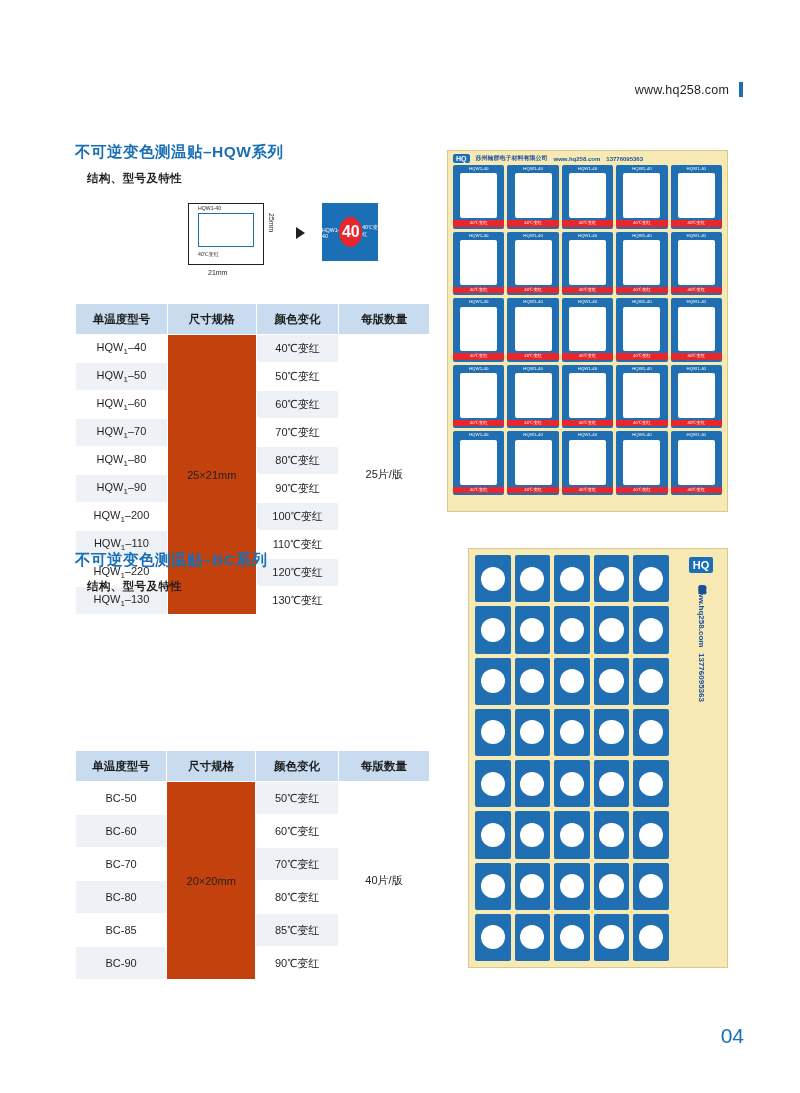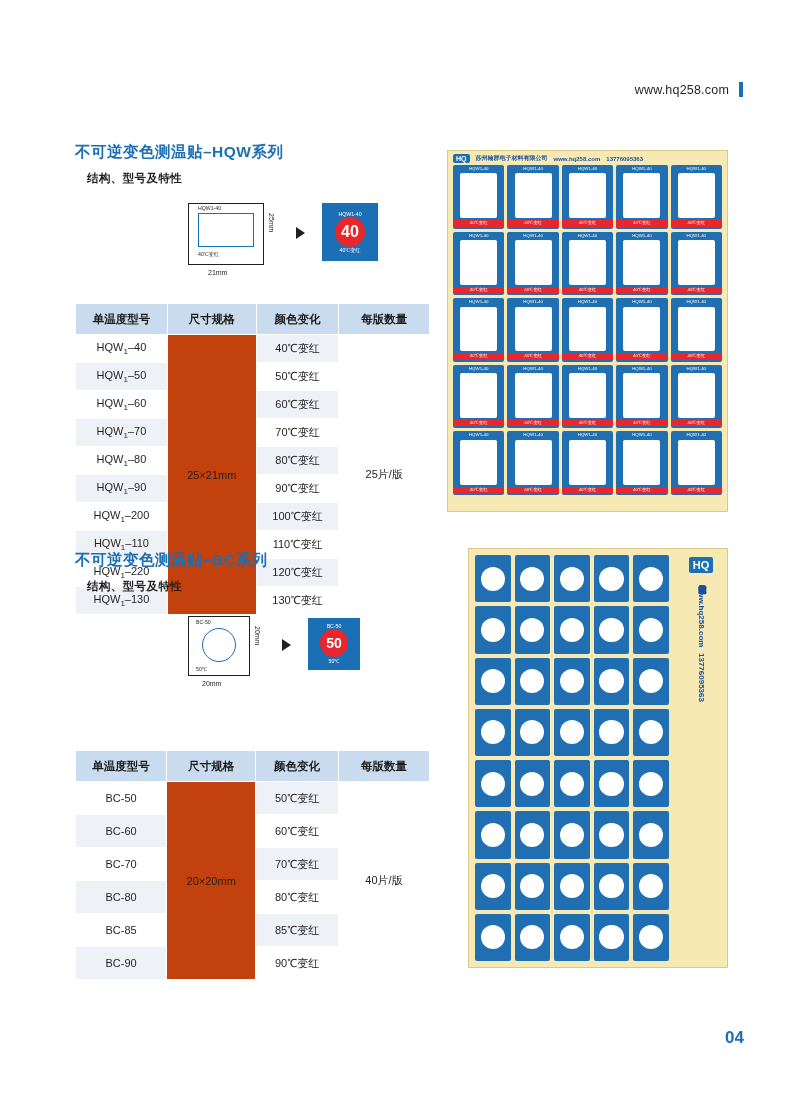--- a/index.html
+++ b/index.html
@@ -69,21 +69,21 @@
     position:absolute;
     width:0;height:0;
     border-top:6px solid transparent;
     border-bottom:6px solid transparent;
     border-left:9px solid #231f20;
   }
   .result-chip{
     position:absolute;
     background:#1a6fb5;
     box-sizing:border-box;
-    display:flex;flex-direction:column;align-items:center;justify-content:center;
+    display:flex;flex-direction:row;align-items:center;justify-content:center;
   }
   .chip-top{
     font-size:5.2px;color:#fff;margin-top:2px;
   }
   .chip-circle{
     background:#e8262b;color:#fff;border-radius:50%;
     display:flex;align-items:center;justify-content:center;
     font-weight:bold;
   }
   .chip-bot{
@@ -181,21 +181,21 @@
     font-size:8px;color:#1a4f9c;font-weight:bold;white-space:nowrap;
   }
   .bc-side .vtxt.blue{color:#1a4f9c;}
   .bc-side .logo{
     background:#1a6fb5;color:#fff;font-weight:bold;font-size:11px;
     padding:2px 4px;border-radius:2px;
   }
   
   .pageno{
     position:absolute;right:56px;bottom:45px;
-    font-size:17px;color:#1a6fb5;font-weight:bold;
+    font-size:21px;color:#1a6fb5;font-weight:normal;
   }
 </style>
 </head>
 <body>
 
 <div class="page">
 
   <div class="header">
     <span class="url">www.hq258.com</span>
     <span class="bar"></span>
@@ -410,34 +410,20 @@
           <div class="b">40℃变红</div>
         </div>
       </div>
   </div>
 
   <div class="section" style="left:75px;top:550px;">
     <div class="sec-title">不可逆变色测温贴–BC系列</div>
     <div class="sec-sub">结构、型号及特性</div>
   </div>
 
-  <div class="diagram" style="position:absolute;left:150px;top:608px;">
-    <div class="sticker-outline" style="left:38px;top:8px;width:62px;height:60px;"></div>
-    <div class="sticker-inner" style="left:52px;top:20px;width:34px;height:34px;border-radius:50%;"></div>
-    <div class="tiny-label" style="left:46px;top:11px;">BC-50</div>
-    <div class="tiny-label" style="left:46px;top:57px;">50℃</div>
-    <div class="dim-v" style="left:104px;top:18px;">20mm</div>
-    <div class="dim-h" style="left:52px;top:72px;">20mm</div>
-    <div class="arrow" style="left:132px;top:31px;"></div>
-    <div class="result-chip" style="left:158px;top:10px;width:52px;height:52px;">
-      <div class="chip-top">BC-50</div>
-      <div class="chip-circle" style="width:28px;height:28px;font-size:14px;">50</div>
-      <div class="chip-bot">50℃</div>
-    </div>
-  </div>
 
   <table class="spec" style="position:absolute;left:75px;top:750px;">
     <thead>
       <tr>
         <th style="width:92px;">单温度型号</th>
         <th style="width:88px;">尺寸规格</th>
         <th style="width:83px;">颜色变化</th>
         <th style="width:92px;">每版数量</th>
       </tr>
     </thead>

